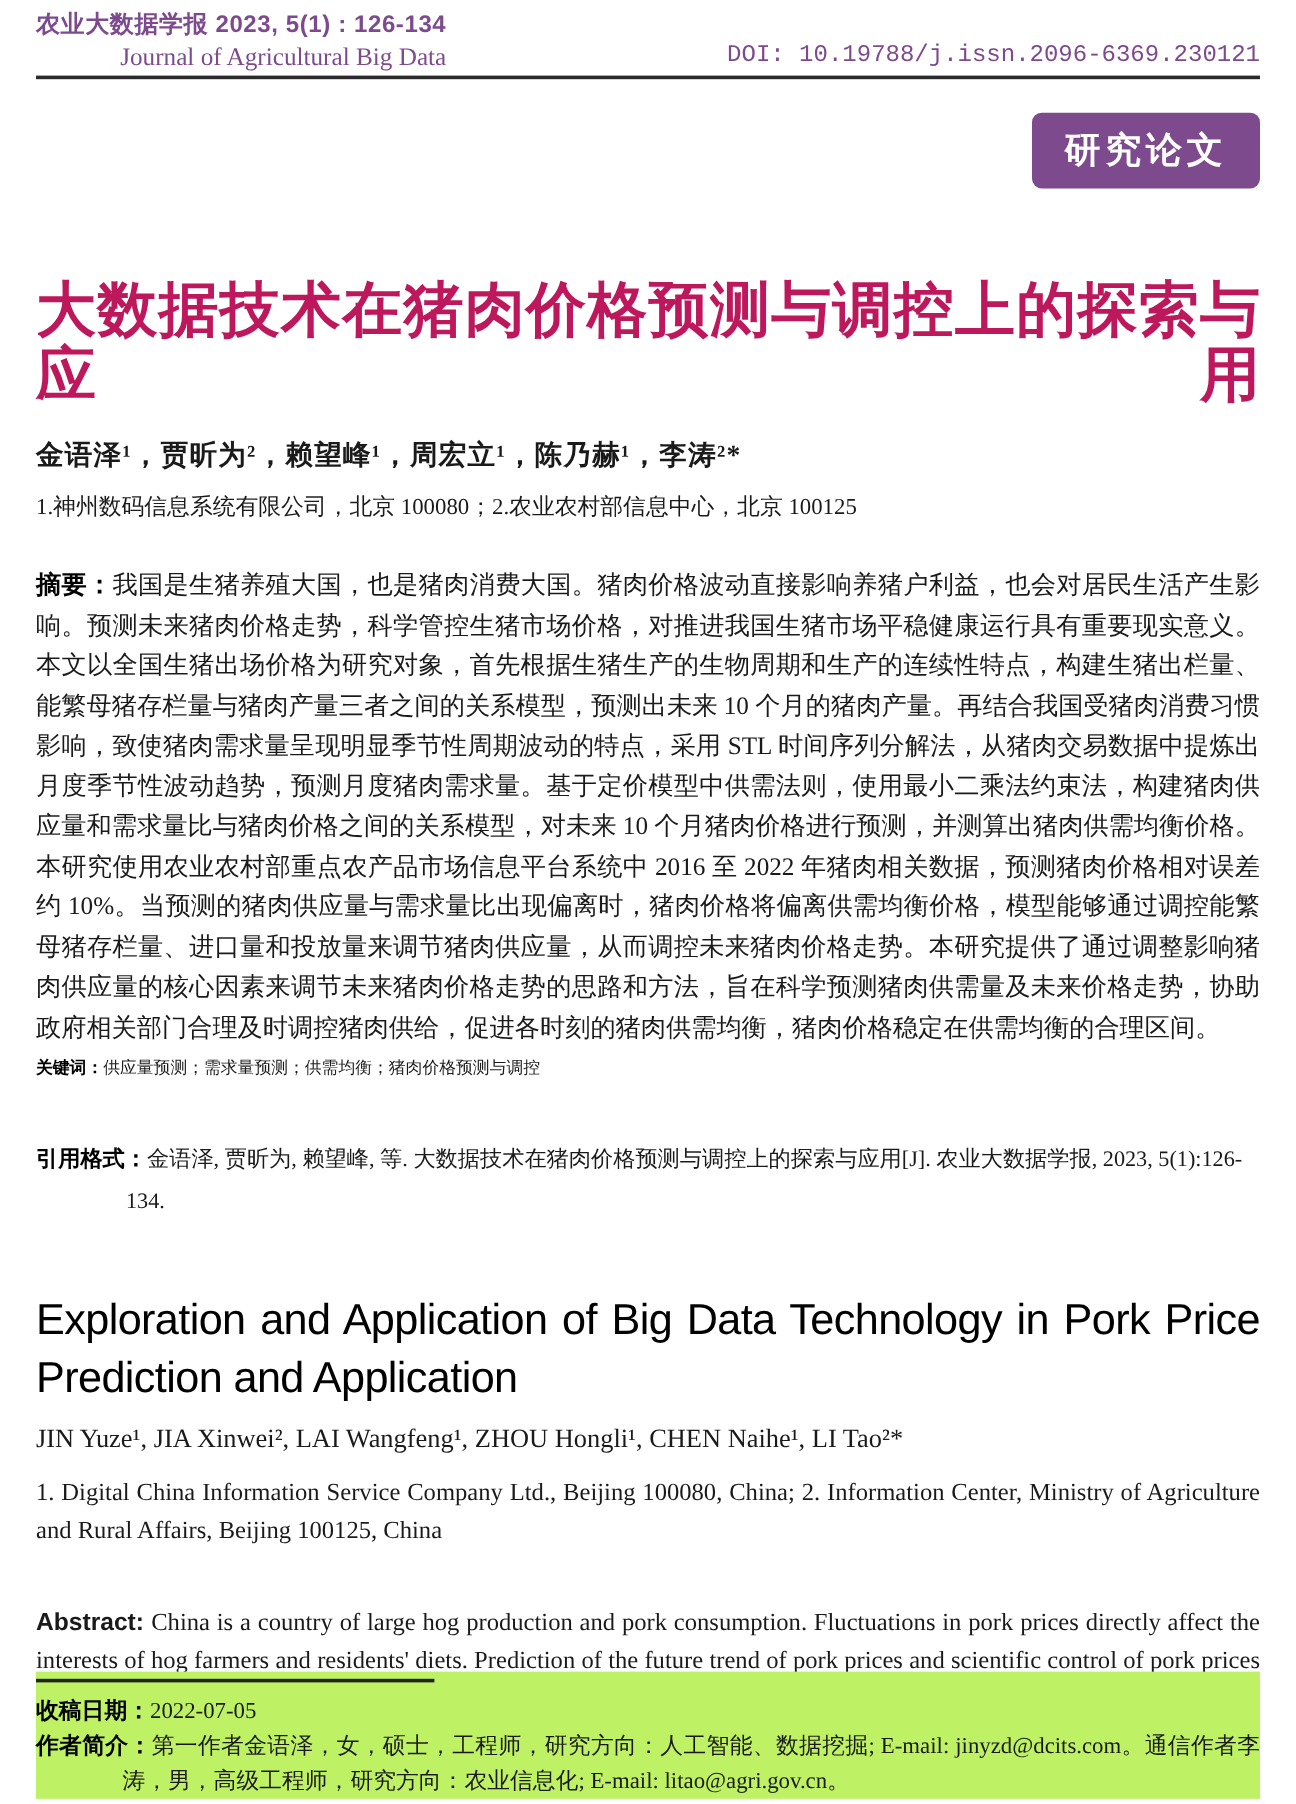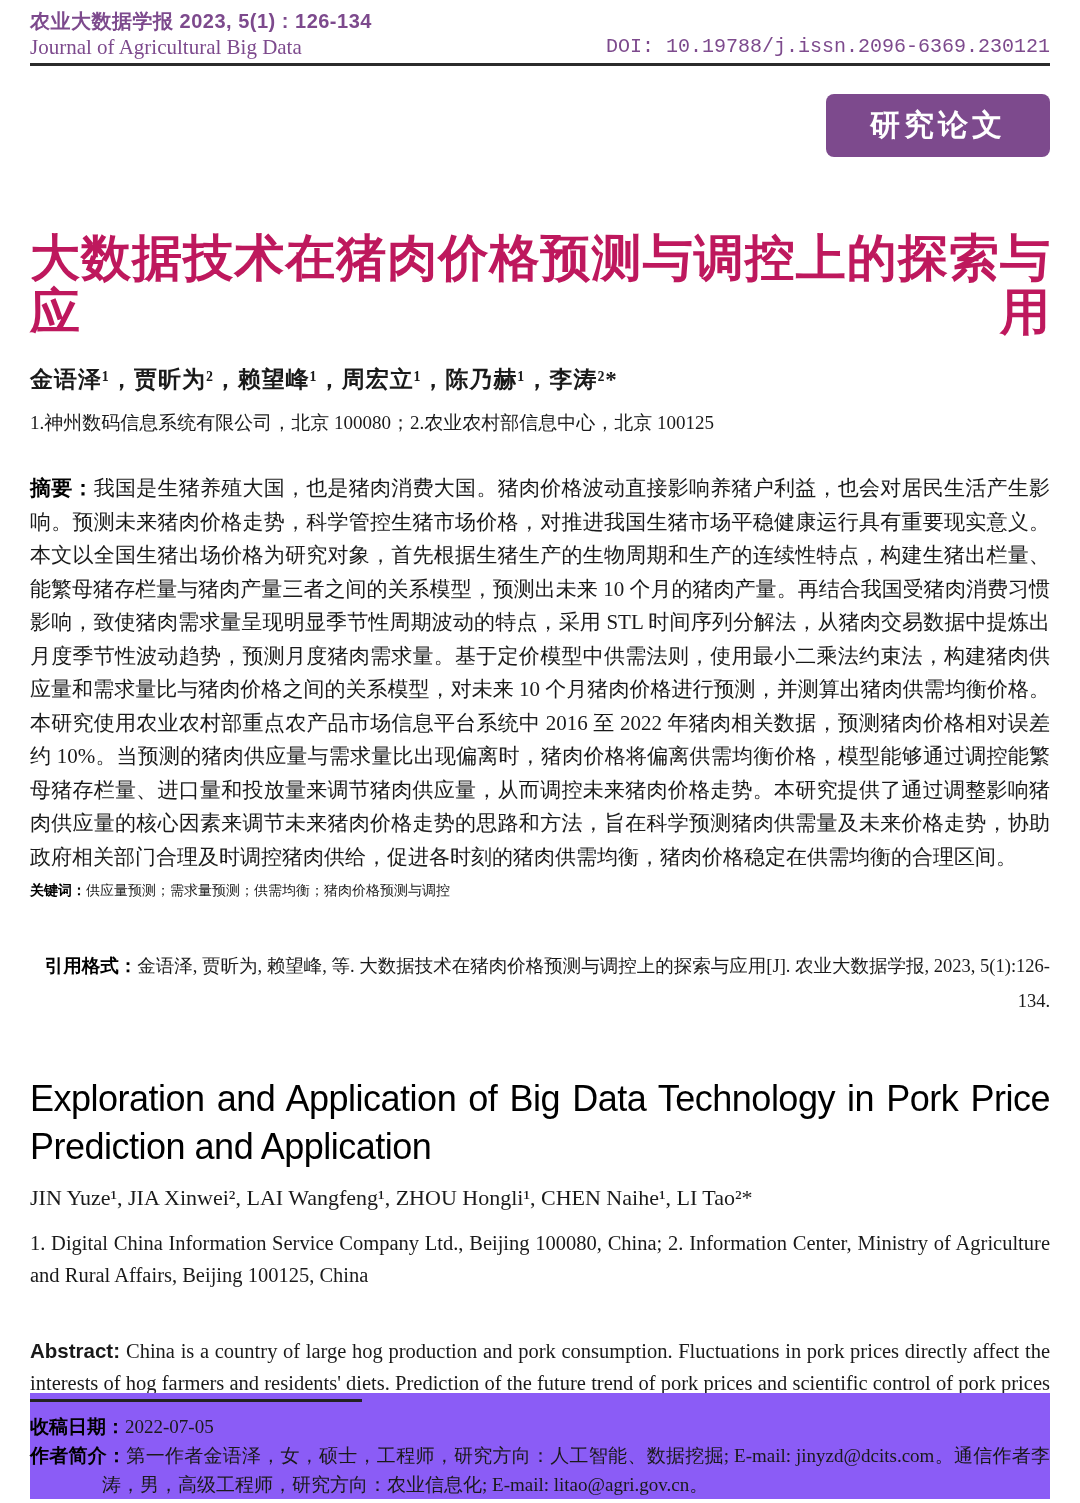--- a/index.html
+++ b/index.html
@@ -17,20 +17,21 @@
   .inner { padding: 0 30px; }
 
   
   .masthead {
     display: flex;
     justify-content: space-between;
     align-items: flex-end;
     padding-top: 8px;
     padding-bottom: 3px;
     border-bottom: 3px solid #2b2b2b;
+    text-align: right;
   }
   .mast-cn {
     font-family: "Liberation Sans", sans-serif;
     font-weight: 700;
     font-size: 20px;
     line-height: 26px;
     color: #7d4a8d;
     letter-spacing: 0.5px;
   }
   .mast-en {
@@ -47,21 +48,21 @@
   }
 
   
   .badge-row { display: flex; justify-content: flex-end; margin-top: 28px; }
   .badge {
     background: #7d4a8d;
     color: #ffffff;
     font-family: "Liberation Sans", sans-serif;
     font-weight: 600;
     font-size: 30px;
-    padding: 11px 44px;
+    padding: 11px 27px;
     border-radius: 8px;
     letter-spacing: 4px;
   }
 
   
   .title-cn {
     margin-top: 74px;
     font-family: "Liberation Sans", sans-serif;
     font-weight: 700;
     font-size: 50px;
@@ -101,21 +102,21 @@
     color: #000000;
   }
 
   
   .citation {
     margin-top: 40px;
     padding-left: 75px;
     font-size: 18.5px;
     line-height: 35px;
   }
-  .cite-cn { text-indent: -75px; text-align: right; margin-top: 32px; }
+  .cite-cn { text-indent: -75px; text-align: left; margin-top: 32px; }
   .cite-en { text-align: left; }
 
   
   .title-en {
     margin-top: 56px;
     font-family: "Liberation Sans", sans-serif;
     font-weight: 400;
     font-size: 36px;
     line-height: 48px;
     letter-spacing: -0.5px;
@@ -145,21 +146,21 @@
     font-weight: 700;
     margin-right: 6px;
   }
 
   
   .footnote {
     position: absolute;
     left: 30px;
     right: 30px;
     bottom: 4px;
-    background: #8b5cf6;
+    background: #bef264;
     padding-top: 6px;
   }
   .foot-rule {
     width: 332px;
     height: 3px;
     background: #222222;
     margin-bottom: 10px;
   }
   .foot-line {
     font-size: 19px;

